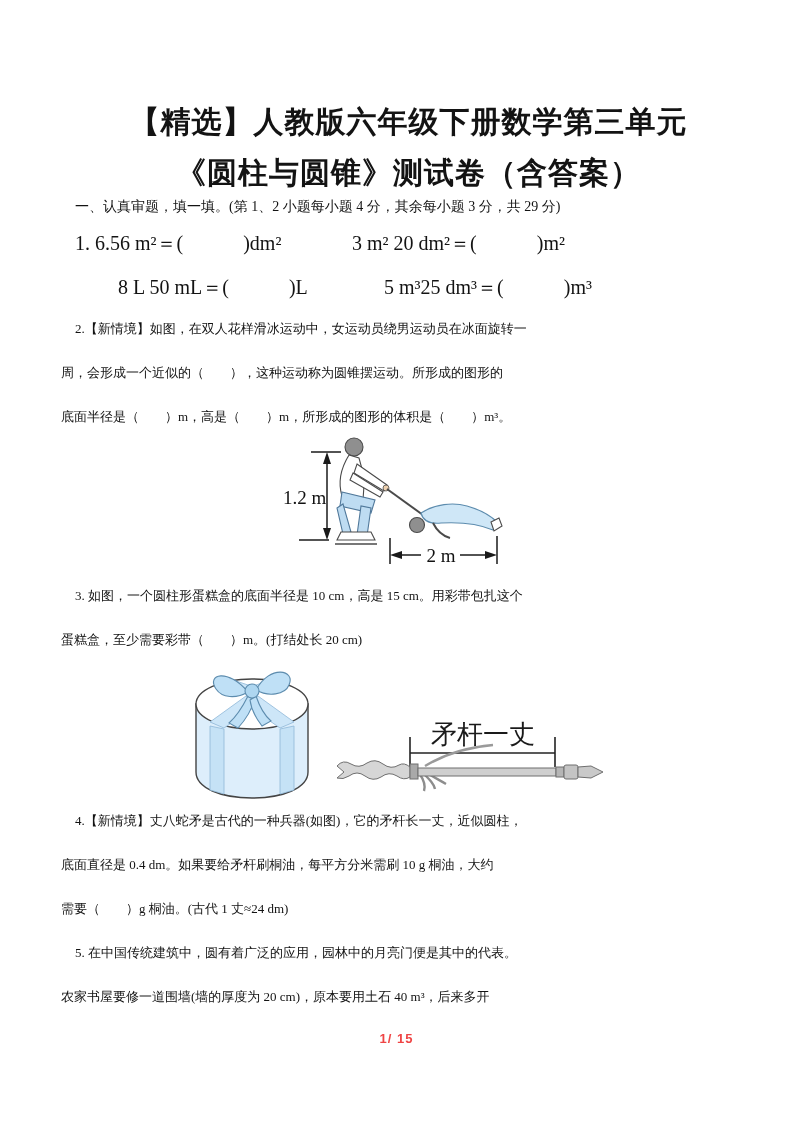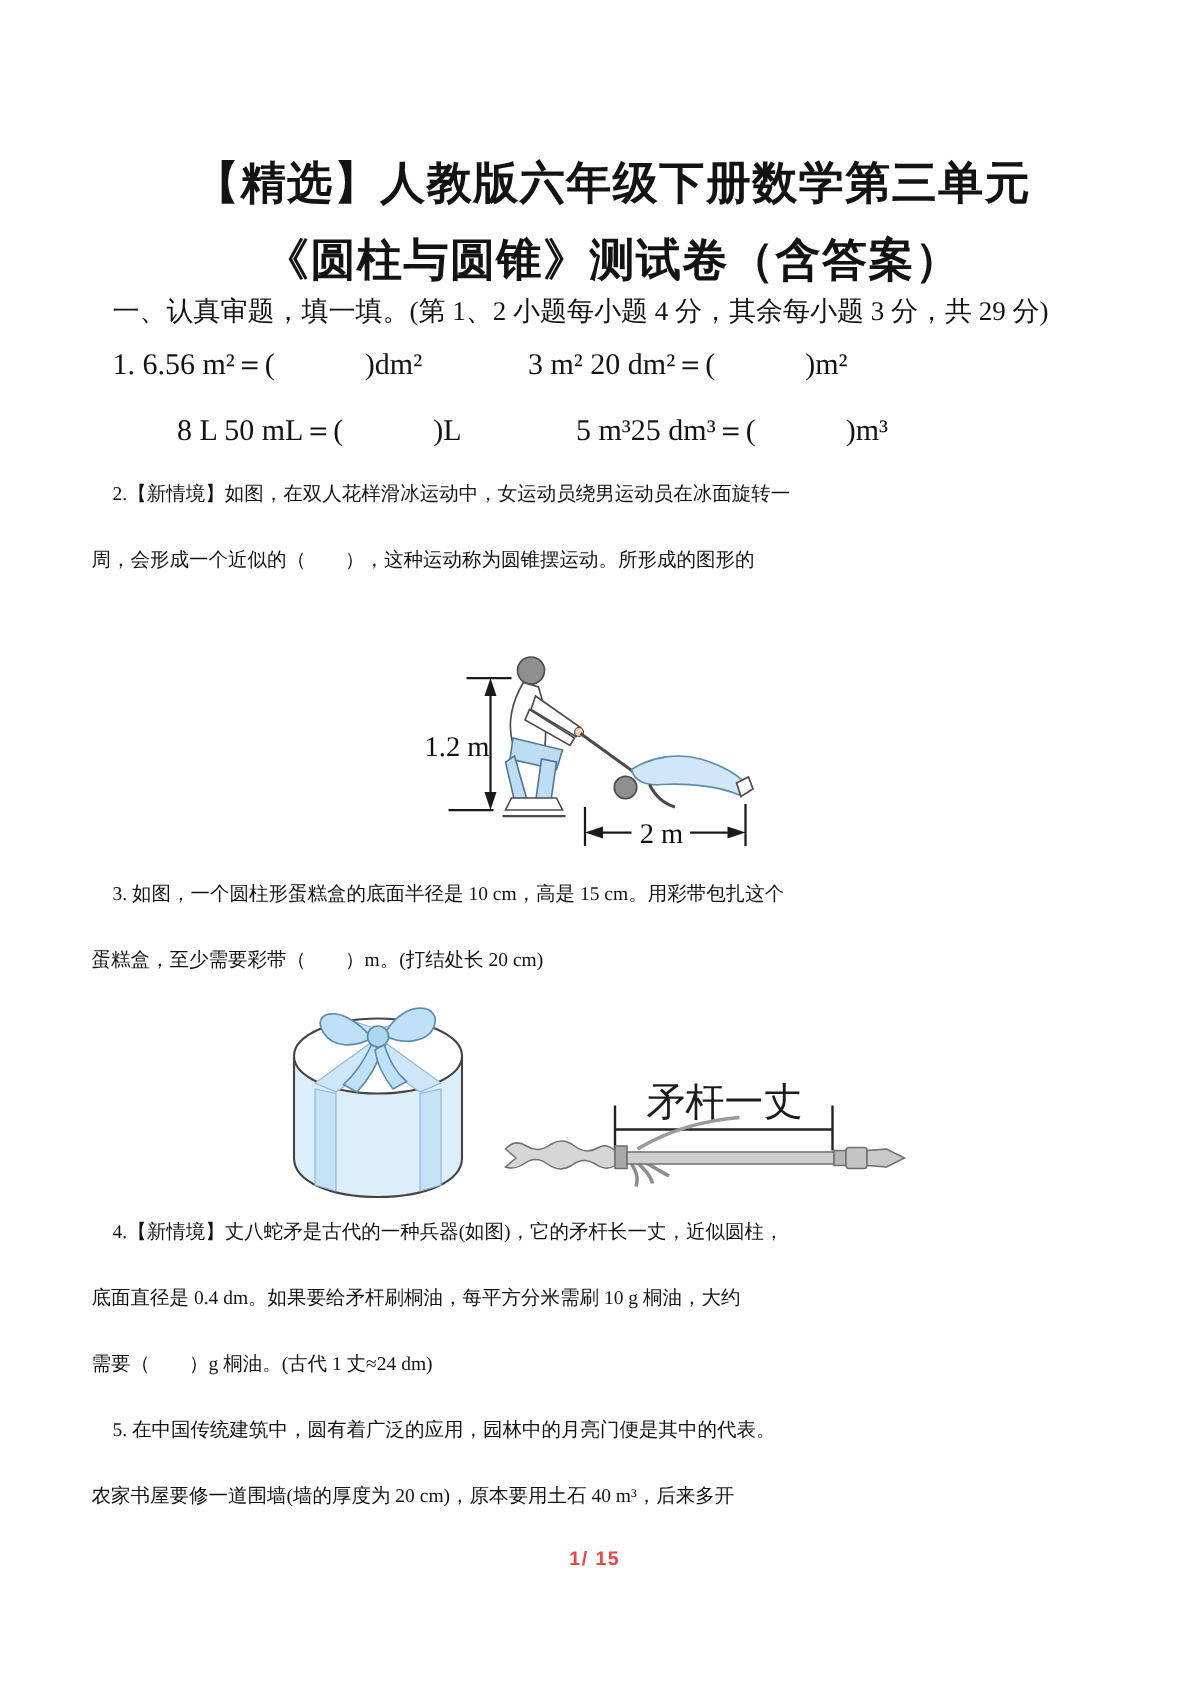--- a/index.html
+++ b/index.html
@@ -9,21 +9,21 @@
     overflow:hidden;
   }
   .title {
     position:absolute; left:0; width:100%; margin:12px; text-align:center;
     font-size:30px; font-weight:bold; letter-spacing:1px;
   }
   .t1 { top:90px; }
   .t2 { top:141px; }
   .heading {
     position:absolute; left:75px; top:185px; width:680px;
-    font-size:18px; line-height:44px; white-space:nowrap;
+    font-size:14px; line-height:44px; white-space:nowrap;
   }
   .qblock { position:absolute; left:0; width:793px; }
   .line { font-size:13px; line-height:44px; padding-left:75px; white-space:pre; }
   .line.cont { padding-left:61px; }
   .q1row { display:flex; font-size:20px; line-height:44px; padding-left:75px; white-space:pre; }
   .q1row .c1 { display:inline-block; width:277px; }
   .q1row.r2 { padding-left:118px; }
   .q1row.r2 .c1 { width:266px; }
   .fig { position:absolute; }
   .fig-skating { left:283px; top:418px; }
@@ -57,20 +57,21 @@
     </div>
     <div class="q1row r2">
       <span class="c1">8 L 50 mL＝(　　　)L</span>
       <span class="c2">5 m³25 dm³＝(　　　)m³</span>
     </div>
   </div>
 
   <div class="qblock" style="top:307px">
     <div class="line first">2.【新情境】如图，在双人花样滑冰运动中，女运动员绕男运动员在冰面旋转一</div>
     <div class="line cont">周，会形成一个近似的（　　），这种运动称为圆锥摆运动。所形成的图形的</div>
+    <div class="line cont">底面半径是（　　）m，高是（　　）m，所形成的图形的体积是（　　）m³。</div>
   </div>
 
   <svg class="fig fig-skating" width="222" height="152" viewBox="0 0 222 152">
 
     <g>
       <line class="dim" x1="28" y1="34" x2="58" y2="34"></line>
       <line class="dim" x1="16" y1="122" x2="46" y2="122"></line>
       <line class="dim" x1="44" y1="38" x2="44" y2="118"></line>
       <polygon class="dimfill" points="44,34 40,46 48,46"></polygon>
       <polygon class="dimfill" points="44,122 40,110 48,110"></polygon>

